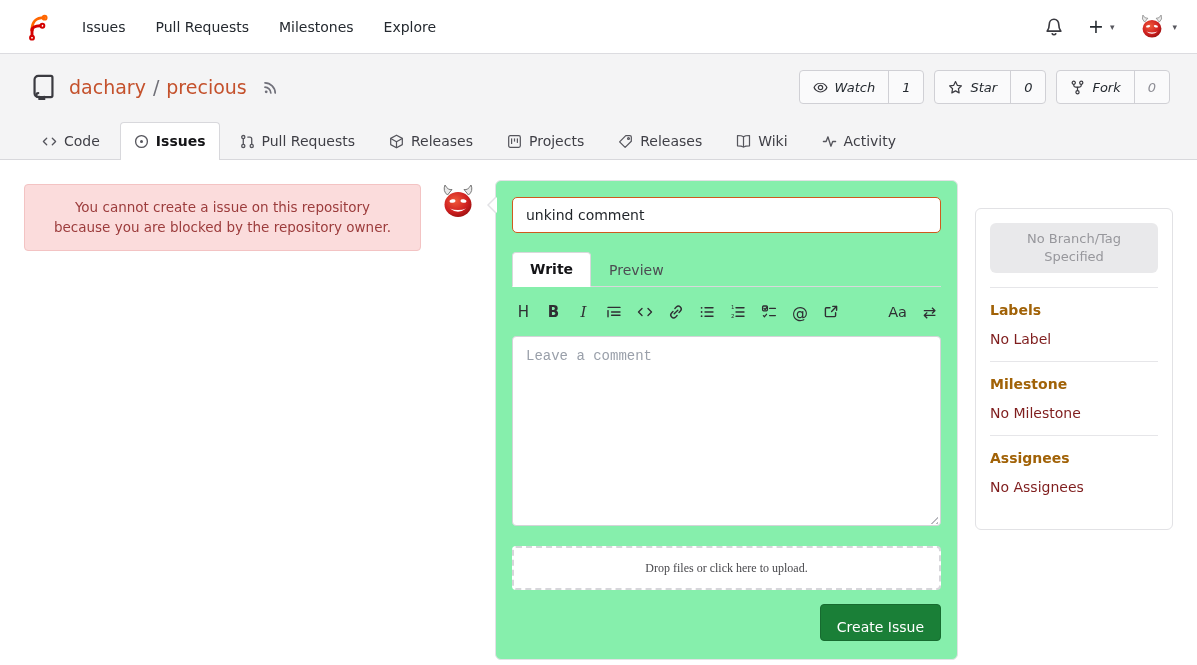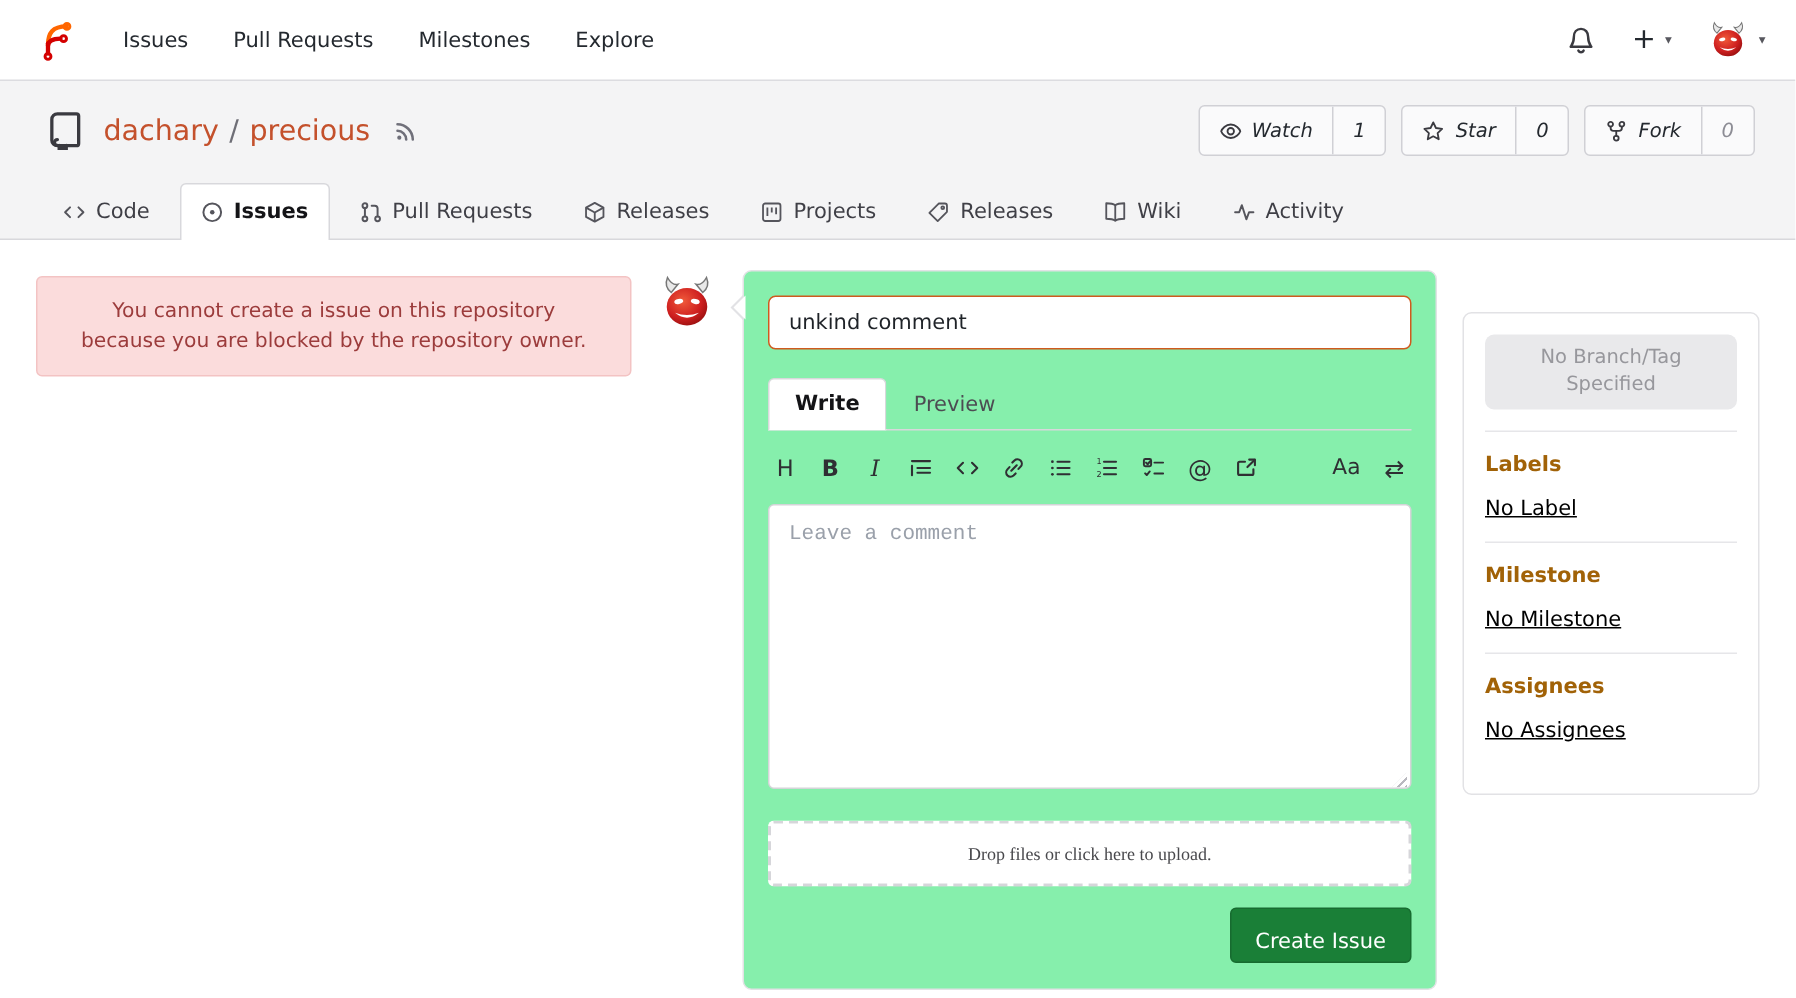--- a/index.html
+++ b/index.html
@@ -147,21 +147,21 @@
     background:#ffffff; border:1px solid #e2e2e5; border-radius:6px; padding:14px;margin-top:28px;
   }
   .branch-btn {
     width:100%; height:50px; background:#e9e9eb; border:none; border-radius:6px;
     color:#97979c; font-size:13px; line-height:1.4; text-align:center;
     display:flex; flex-direction:column; align-items:center; justify-content:center;
     font-family:"DejaVu Sans", sans-serif; cursor:default;
   }
   .divider { border:none; border-top:1px solid #e6e6e9; margin:14px 0; }
   .side-header { font-size:14px; font-weight:bold; color:#a16207; margin-top:2px; }
-  .side-value { font-size:14px; color:#000000; margin-top:13px; cursor:pointer;text-decoration:underline; }
+  .side-value { font-size:14px; color:#7f1d1d; margin-top:13px; cursor:pointer; }
 </style>
 </head>
 <body>
 
 <header class="navbar">
   <span class="brand">
     <svg width="30" height="30" viewBox="0 0 24 24" fill="none" stroke-linecap="round">
       <path d="M19.5,4.5 C12,4.5 9.6,8 9.6,14.5" stroke="#ff6600" stroke-width="2.3"></path>
       <circle cx="19.7" cy="4.5" r="1.55" stroke="#ff6600" stroke-width="1.6"></circle>
       <path d="M16.2,11 C11.8,11 9.6,12.6 9.6,14.8" stroke="#d40000" stroke-width="2.3"></path>

